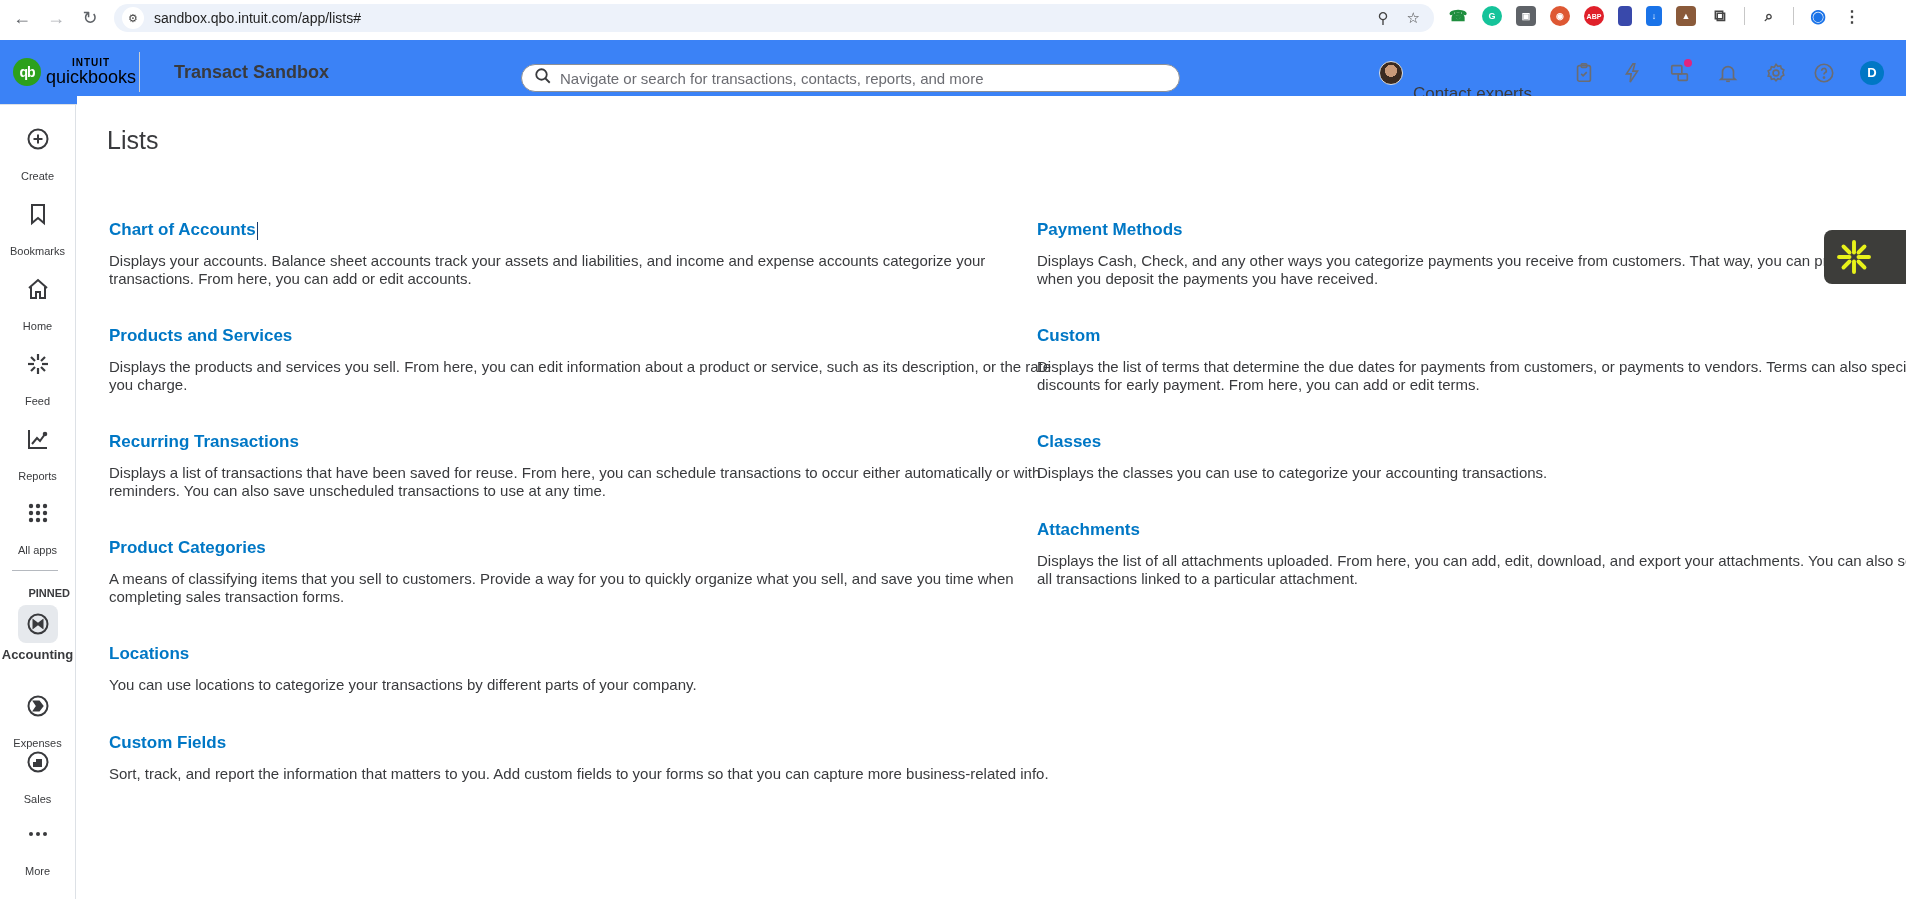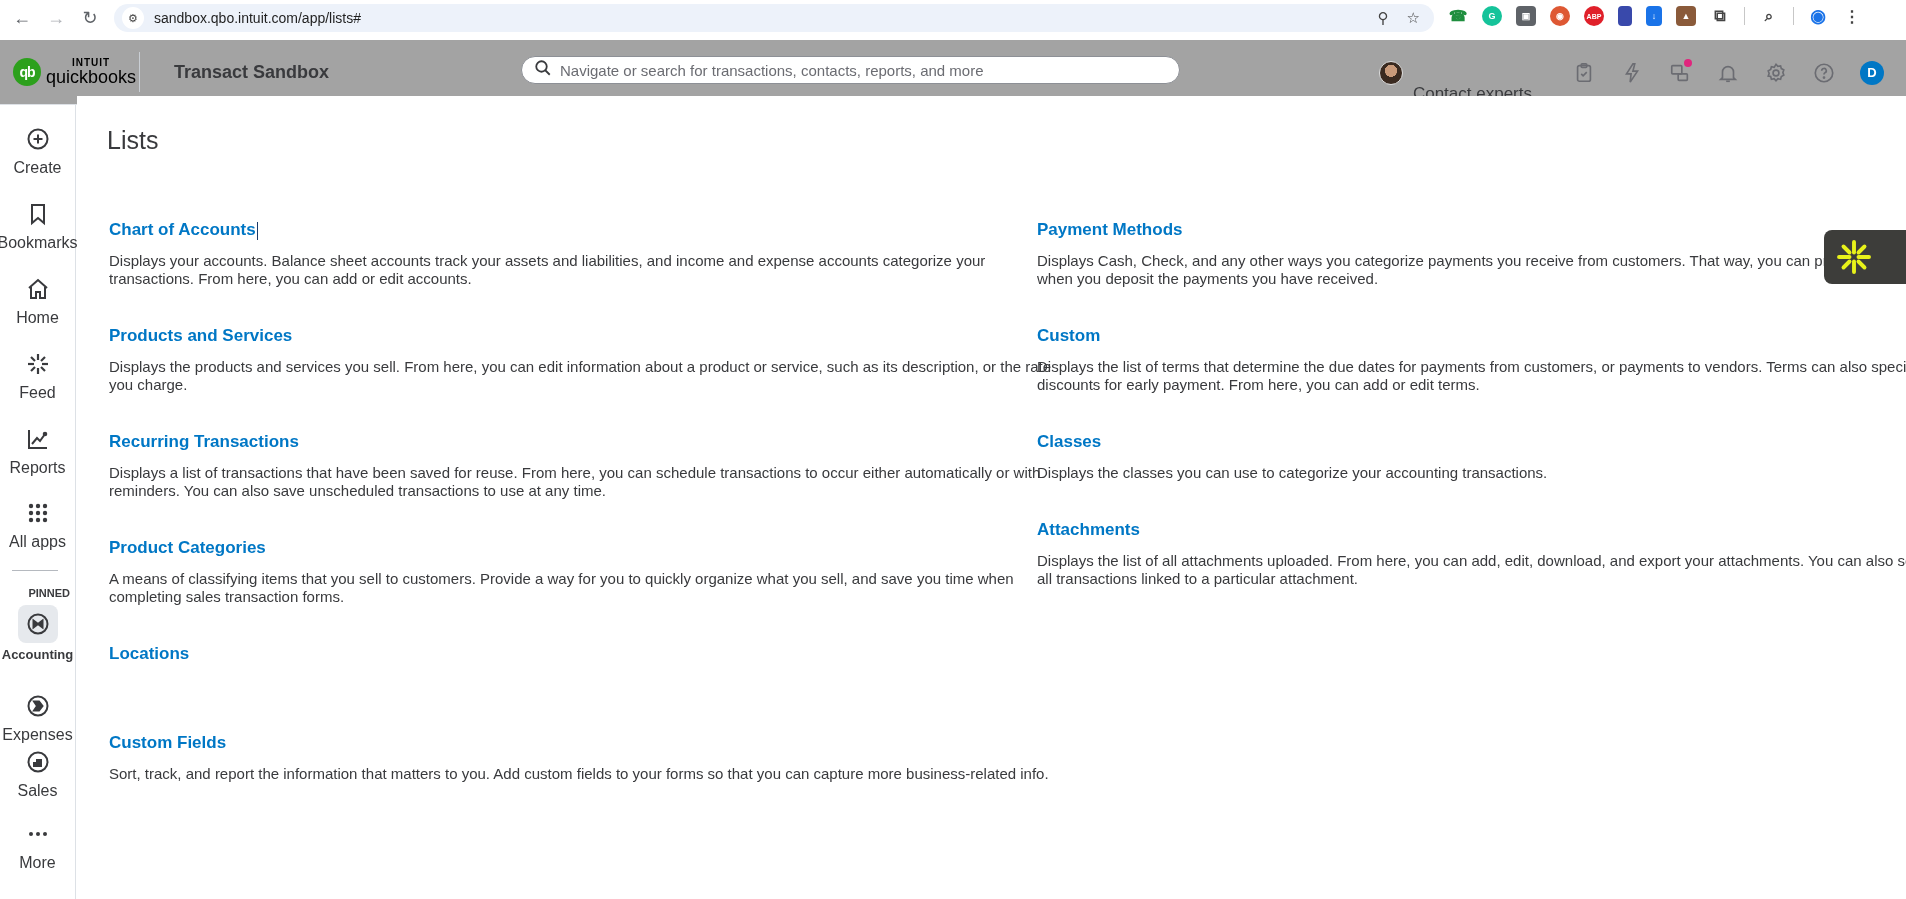--- a/index.html
+++ b/index.html
@@ -9,44 +9,44 @@
   .nav-btn { width: 28px; height: 28px; display: flex; align-items: center; justify-content: center; color: #5f6368; font-size: 18px; margin-right: 6px; }
   .nav-btn.disabled { color: #b0b3b8; }
   .omnibox { position: absolute; left: 114px; top: 4px; width: 1320px; height: 28px; border-radius: 14px; background: #edf2fa; display: flex; align-items: center; padding-left: 8px; }
   .site-info { width: 22px; height: 22px; border-radius: 50%; background: #fff; display: flex; align-items: center; justify-content: center; font-size: 11px; color: #444; margin-right: 10px; }
   .url { font-size: 14px; color: #1f1f1f; }
   .omni-right { margin-left: auto; display: flex; gap: 18px; padding-right: 14px; color: #444; font-size: 15px; }
   .ext-bar { position: absolute; left: 1448px; top: 6px; display: flex; gap: 14px; align-items: center; }
   .ext { width: 20px; height: 20px; border-radius: 4px; display: flex; align-items: center; justify-content: center; font-size: 9px; font-weight: bold; color: #fff; }
   .sep { width: 1px; height: 18px; background: #c7c7c7; }
   
-  .qb-header { position: absolute; top: 40px; left: 0; width: 1906px; height: 65px; background: #a3a3a3; border-bottom: 1px solid #dde1e6; display: flex; align-items: center; }
+  .qb-header { position: absolute; top: 40px; left: 0; width: 1906px; height: 65px; background: #3b82f6; border-bottom: 1px solid #dde1e6; display: flex; align-items: center; }
   .logo { display: flex; align-items: center; padding-left: 13px; width: 140px; height: 40px; border-right: 1px solid #c9ced4; }
   .logo-circle { width: 28px; height: 28px; border-radius: 50%; background: #2ca01c; color: #fff; font-weight: bold; font-size: 14px; display: flex; align-items: center; justify-content: center; letter-spacing: -1px; }
   .logo-text { margin-left: 5px; line-height: 1; }
   .logo-intuit { font-size: 10px; font-weight: bold; letter-spacing: 1px; color: #000; text-align: center; }
   .logo-qb { font-size: 18px; color: #000; }
   .company { font-size: 18px; font-weight: bold; color: #393a3d; margin-left: 34px; }
-  .search { position: absolute; left: 521px; top: 16px; width: 659px; height: 28px; border: 1px solid #8d9096; border-radius: 17px; background: #fff; display: flex; align-items: center; padding-left: 12px; }
+  .search { position: absolute; left: 521px; top: 24px; width: 659px; height: 28px; border: 1px solid #8d9096; border-radius: 17px; background: #fff; display: flex; align-items: center; padding-left: 12px; }
   .search-icon { font-size: 18px; color: #393a3d; margin-right: 8px; }
   .search input { border: none; outline: none; font-family: "Liberation Sans", sans-serif; font-size: 15px; color: #393a3d; width: 600px; background: transparent; }
   .search input::placeholder { color: #6b6c72; }
   .hdr-right { position: absolute; right: 0; top: 0; height: 65px; display: flex; align-items: center; padding-right: 22px; }
   .expert { display: flex; align-items: center; margin-right: 28px; }
   .expert-avatar { width: 24px; height: 24px; border-radius: 50%; background: radial-gradient(circle at 50% 40%, #c99a7a 35%, #3a2a20 36%); border: 1px solid #ddd; margin-right: 10px; }
   .expert-label { font-size: 17px; color: #393a3d; margin-top: 42px; }
   .hdr-icon { width: 24px; height: 24px; margin: 0 12px; display: flex; align-items: center; justify-content: center; position: relative; color: #6b6c72; }
   .hdr-icon svg { width: 22px; height: 22px; }
   .badge-dot { position: absolute; top: -2px; right: 0px; width: 8px; height: 8px; border-radius: 50%; background: #e0257d; }
   .user-avatar { width: 24px; height: 24px; border-radius: 50%; background: #0077c5; color: #fff; font-weight: bold; font-size: 13px; display: flex; align-items: center; justify-content: center; margin-left: 12px; }
   
   .sidebar { position: absolute; top: 105px; left: 0; width: 76px; height: 794px; background: #fff; border-right: 1px solid #dde1e6; }
   .side-item { position: absolute; left: 0; width: 75px; display: flex; flex-direction: column; align-items: center; color: #393a3d; }
   .side-item svg { width: 24px; height: 24px; }
-  .side-label { font-size: 16px; margin-top: 8px; color: #393a3d; }
+  .side-label { font-size: 11px; margin-top: 19px; color: #393a3d; }
   .side-divider { position: absolute; left: 12px; top: 465px; width: 46px; height: 1px; background: #b5b9bf; }
   .pinned { position: absolute; left: 0; width: 70px; top: 482px; text-align: right; font-size: 11px; font-weight: bold; color: #393a3d; }
   .acc-box { width: 40px; height: 38px; border-radius: 8px; background: #e6e9ed; display: flex; align-items: center; justify-content: center; }
   .side-label.bold { font-weight: bold; font-size: 13px; }
   
   .main { position: absolute; top: 96px; left: 77px; width: 1829px; height: 793px; background: #fff; }
   .page-title { position: absolute; left: 30px; top: 30px; font-size: 25px; color: #393a3d; font-weight: normal; }
   .col { position: absolute; top: 124px; }
   .col.left { left: 32px; width: 945px; }
   .col.right { left: 960px; width: 900px; }
@@ -273,20 +273,21 @@
     <div class="entry" style="height:106px">
       <a class="entry-title">Recurring Transactions</a>
       <div class="entry-desc">Displays a list of transactions that have been saved for reuse. From here, you can schedule transactions to occur either automatically or with reminders. You can also save unscheduled transactions to use at any time.</div>
     </div>
     <div class="entry" style="height:106px">
       <a class="entry-title">Product Categories</a>
       <div class="entry-desc">A means of classifying items that you sell to customers. Provide a way for you to quickly organize what you sell, and save you time when completing sales transaction forms.</div>
     </div>
     <div class="entry" style="height:89px">
       <a class="entry-title">Locations</a>
+      <div class="entry-desc">You can use locations to categorize your transactions by different parts of your company.</div>
     </div>
     <div class="entry">
       <a class="entry-title">Custom Fields</a>
       <div class="entry-desc">Sort, track, and report the information that matters to you. Add custom fields to your forms so that you can capture more business-related info.</div>
     </div>
   </div>
 
   <div class="col right">
     <div class="entry" style="height:106px">
       <a class="entry-title">Payment Methods</a>

